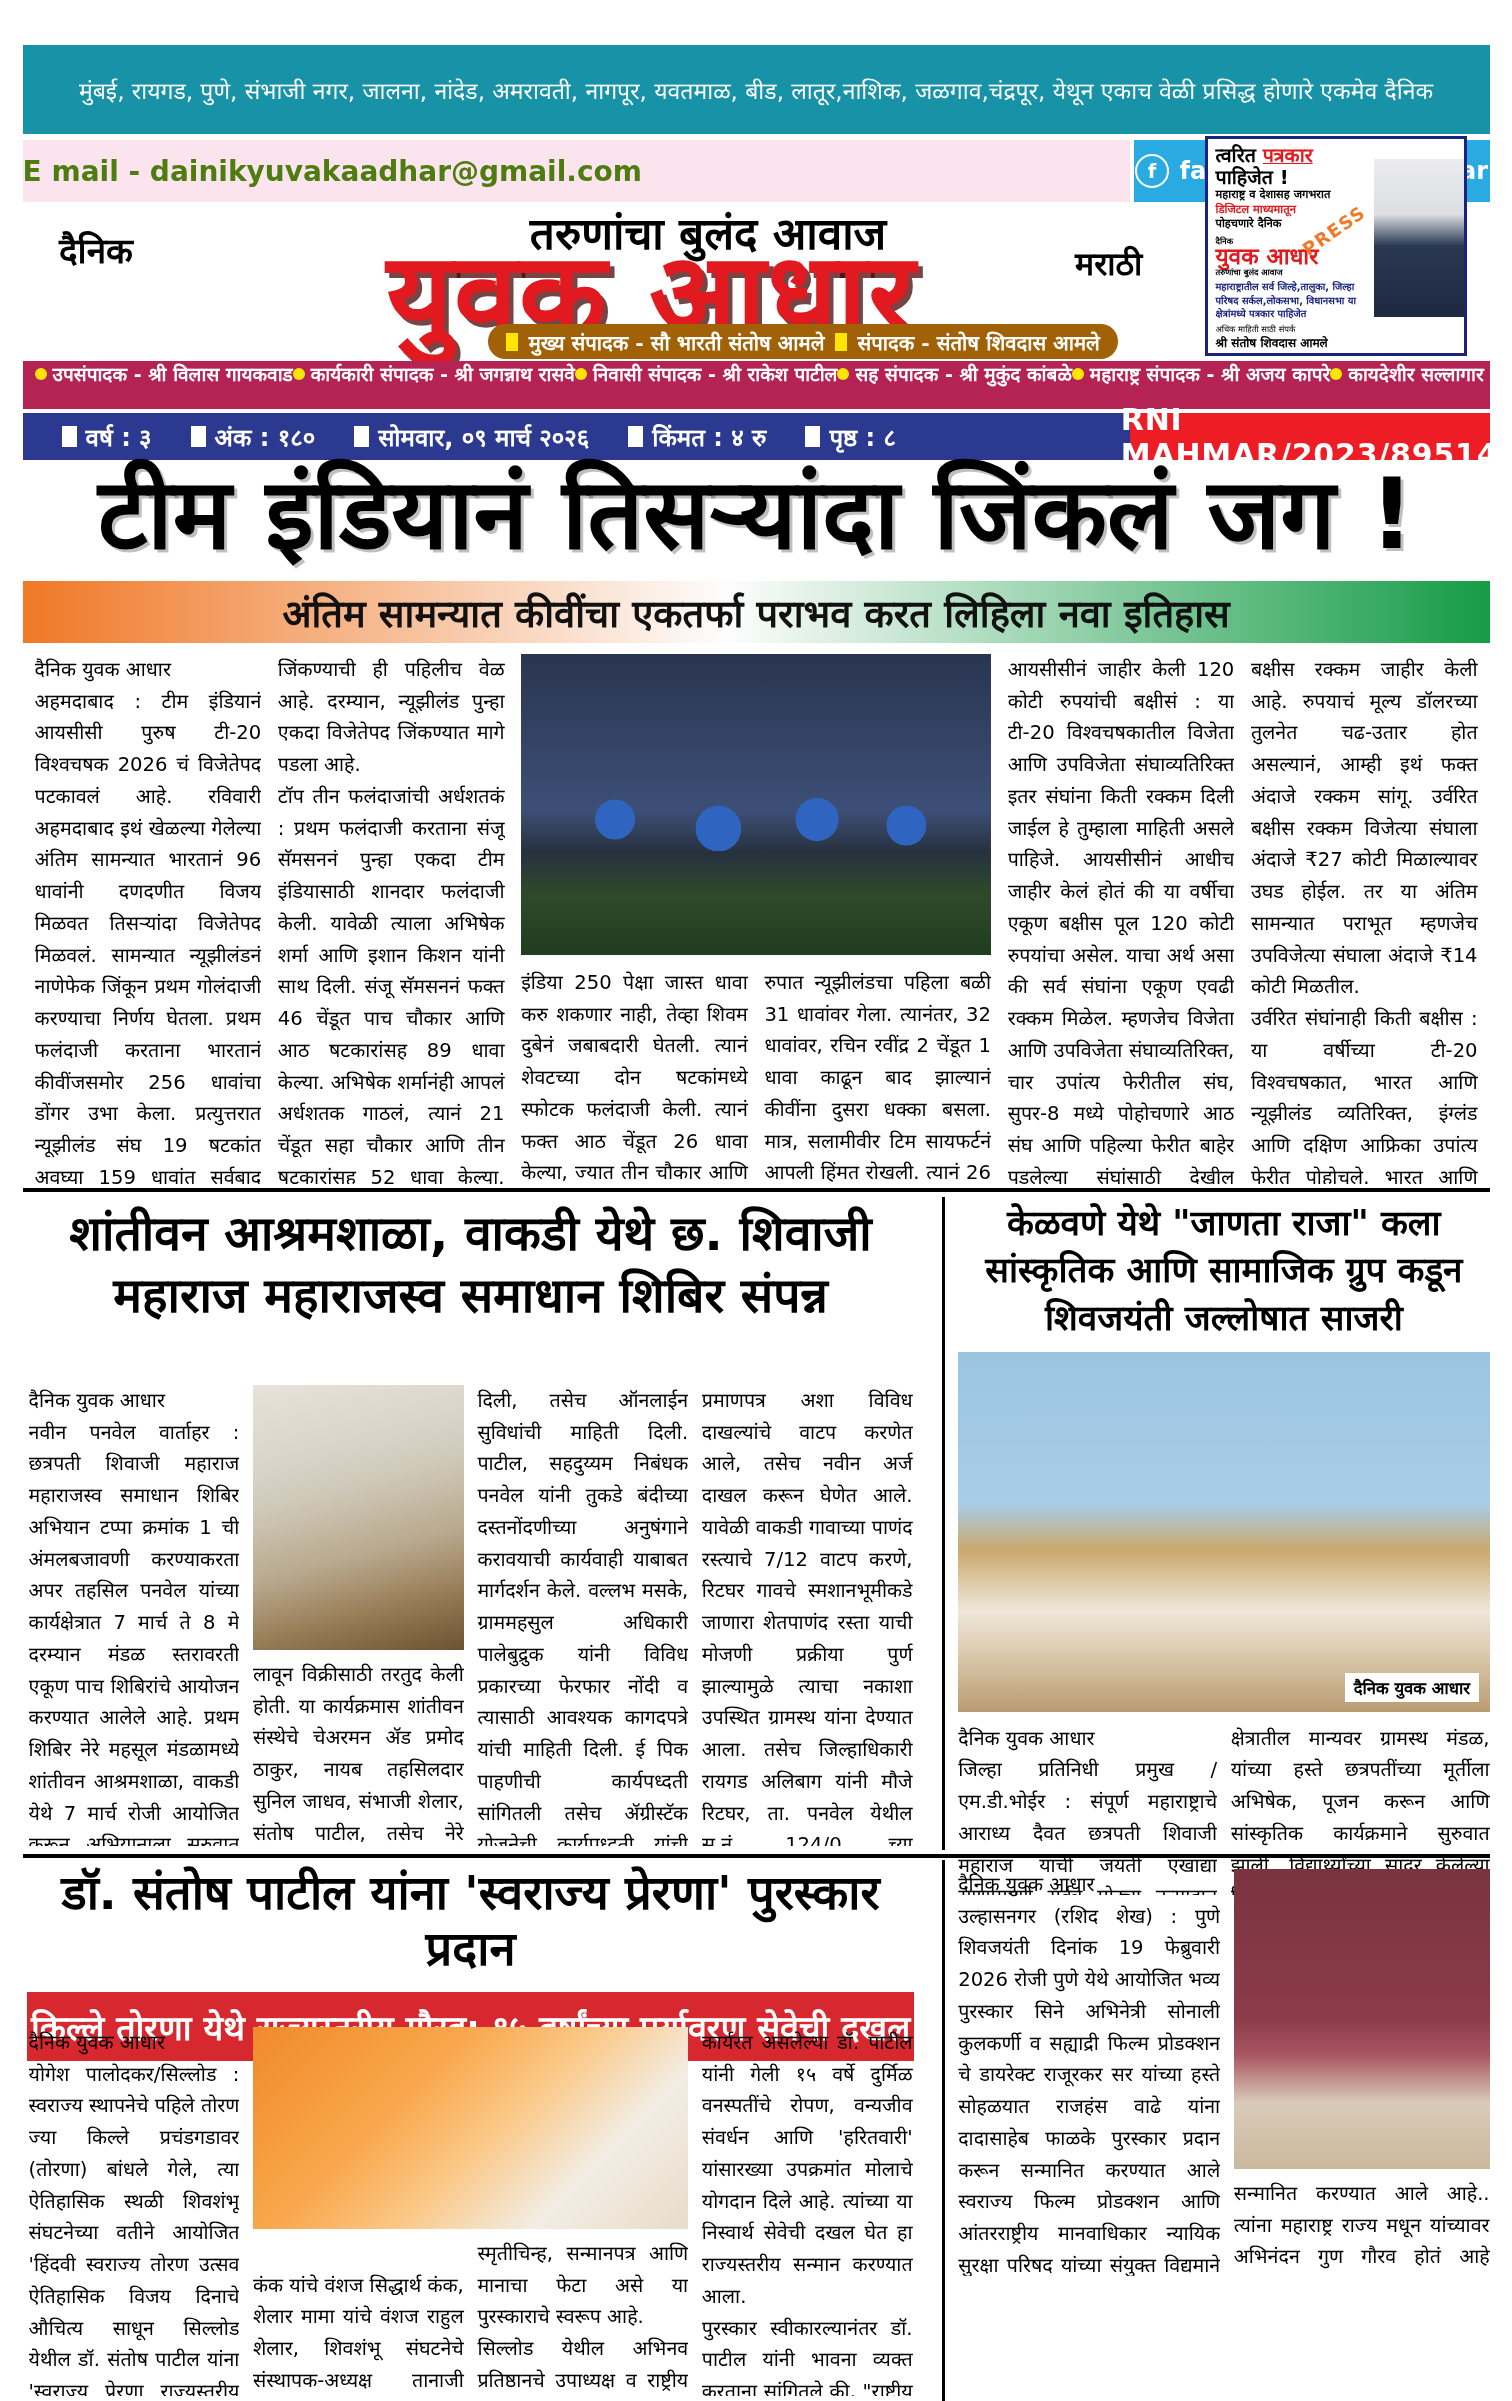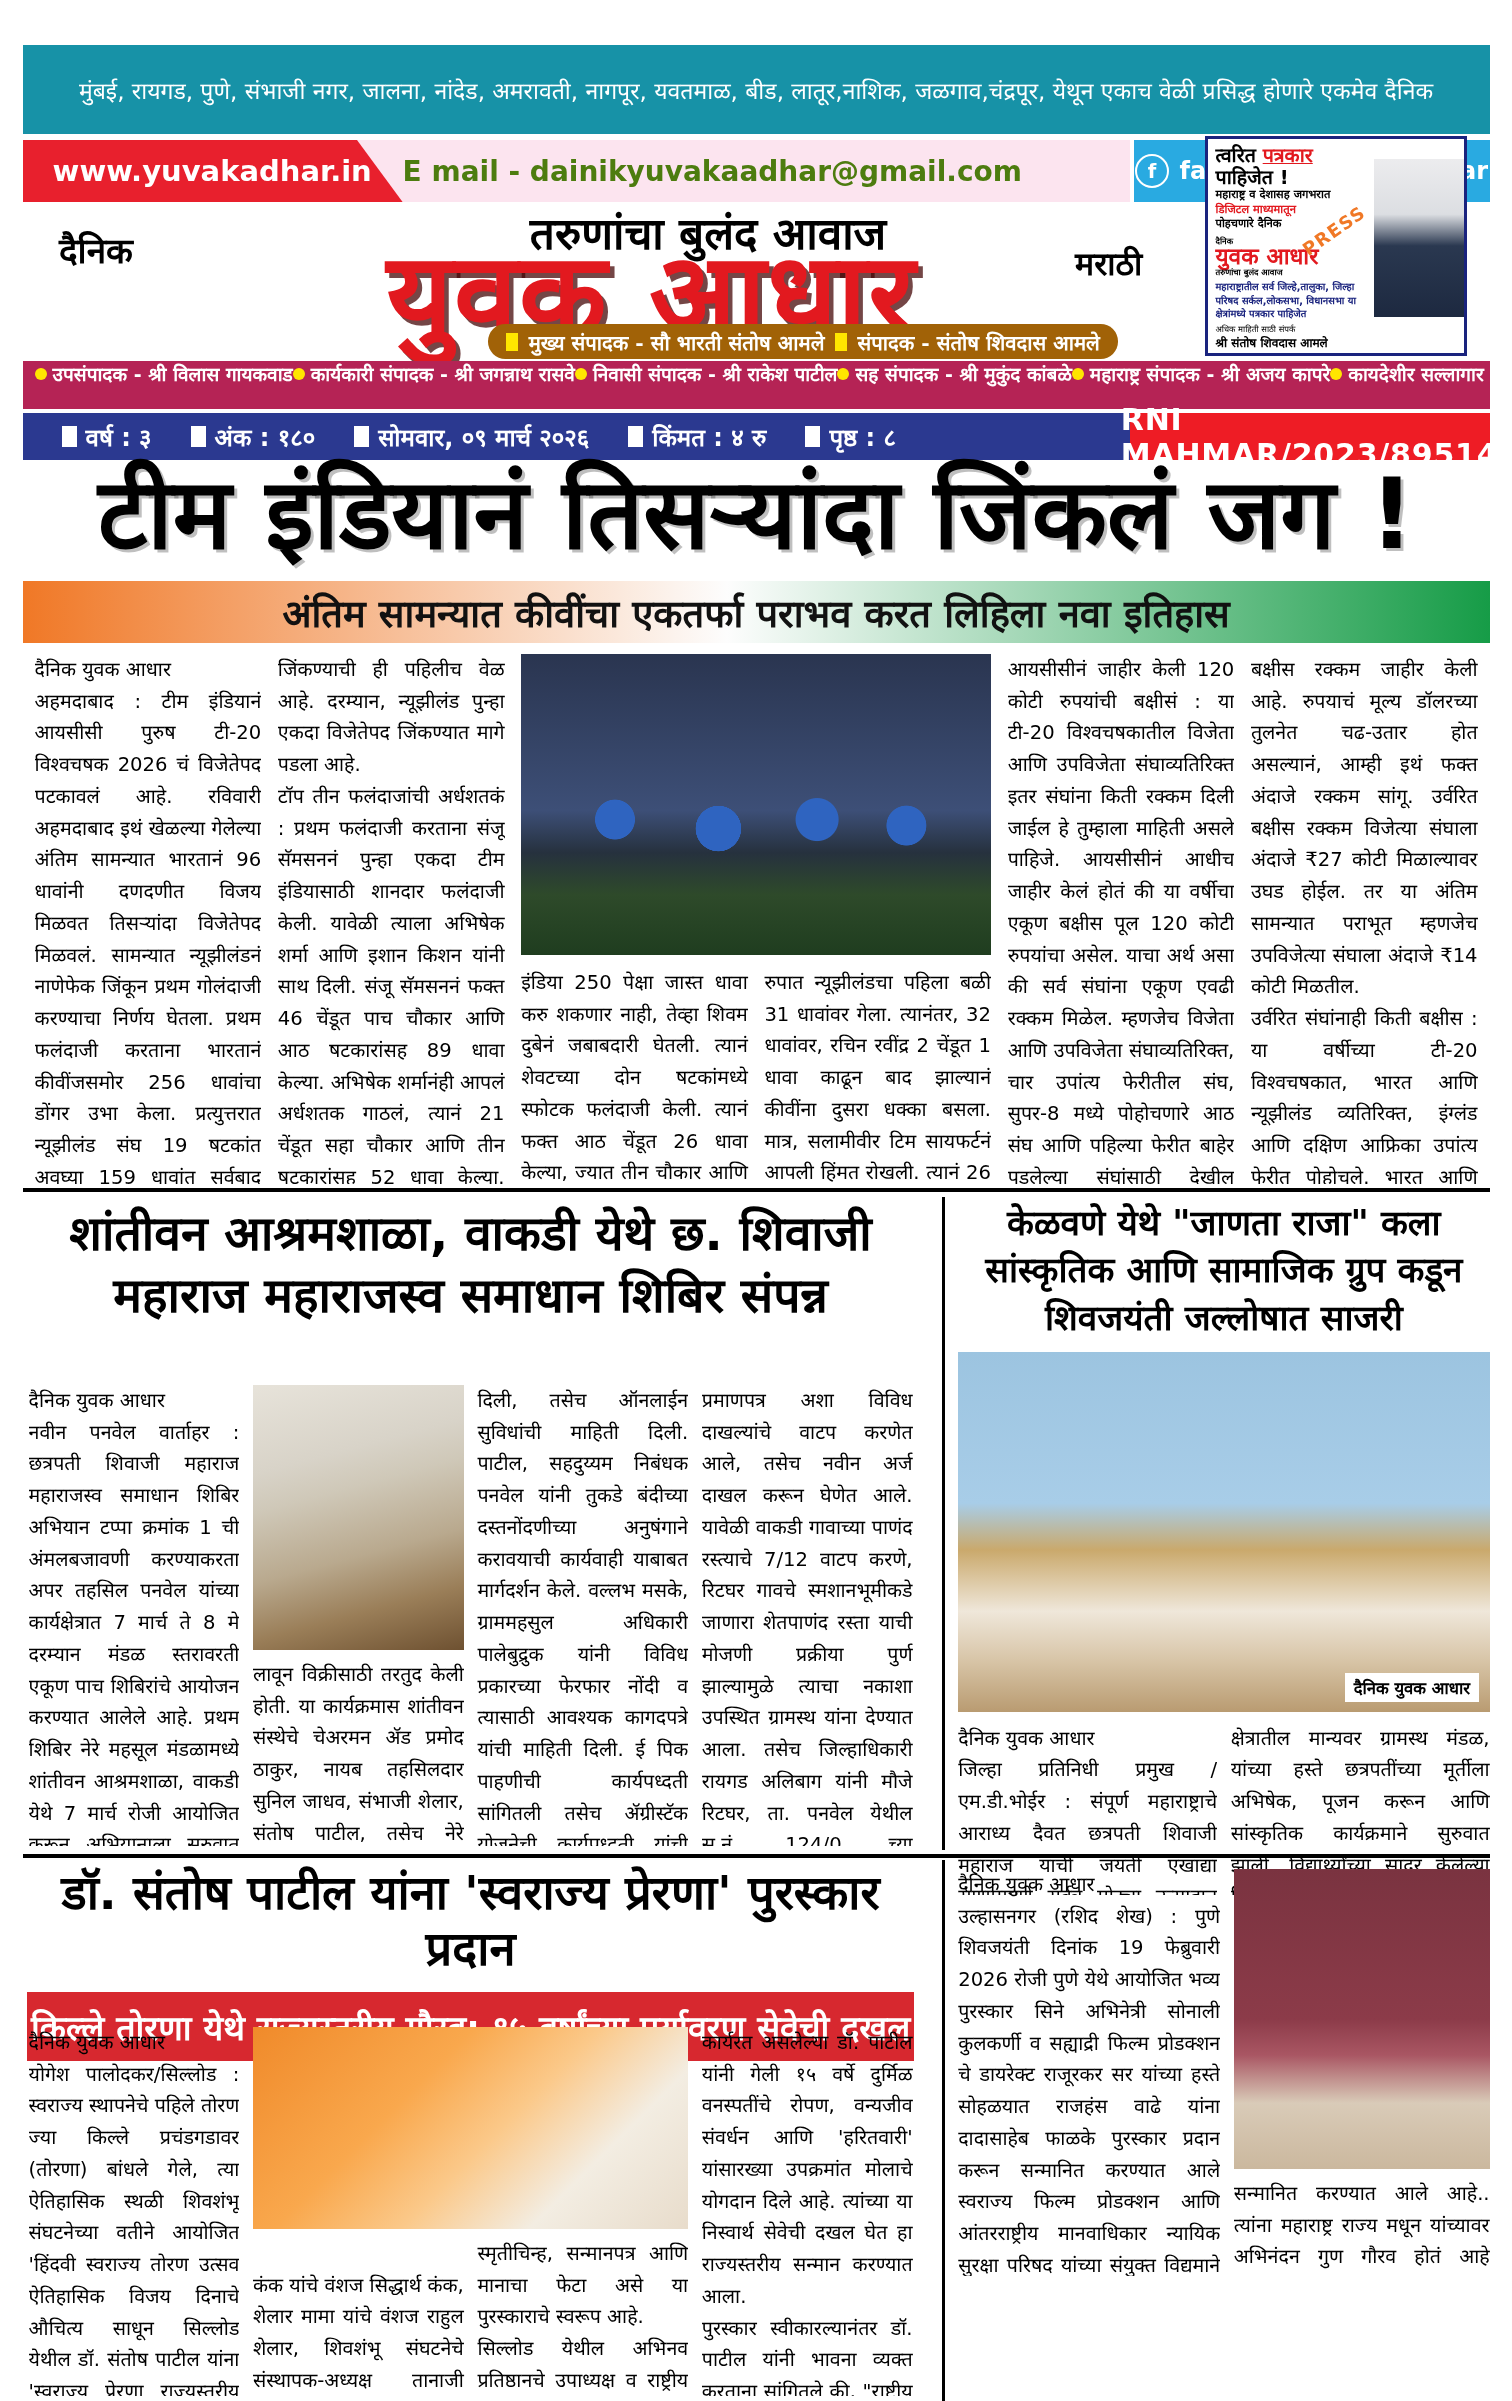--- a/index.html
+++ b/index.html
@@ -126,23 +126,20 @@
 </head>
 <body>
 
 <div class="page">
 
   <div class="abs cities">
     <span>मुंबई, रायगड, पुणे, संभाजी नगर, जालना, नांदेड, अमरावती, नागपूर, यवतमाळ, बीड, लातूर,नाशिक, जळगाव,चंद्रपूर, येथून एकाच वेळी प्रसिद्ध होणारे एकमेव दैनिक</span>
   </div>
 
   <div class="abs contact">
-    <div class="webwrap">
-      <span>www.yuvakadhar.in</span>
-    </div>
     <div class="email">E mail - dainikyuvakaadhar@gmail.com</div>
     <div class="fb">
       <span class="fbicon">f</span>
       <span>facebook : yuvakadhar</span>
     </div>
   </div>
 
   <div class="abs m-daily">दैनिक</div>
   <div class="abs m-tag">तरुणांचा बुलंद आवाज</div>
   <div class="abs m-lang">मराठी</div>

